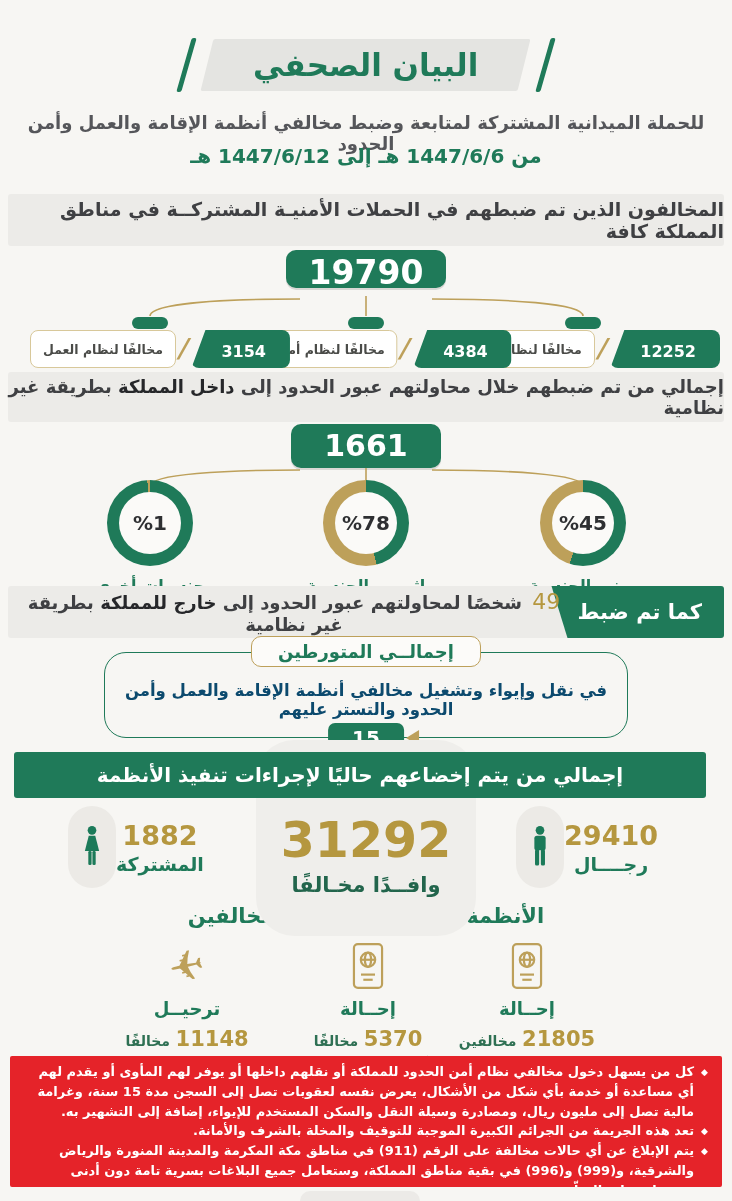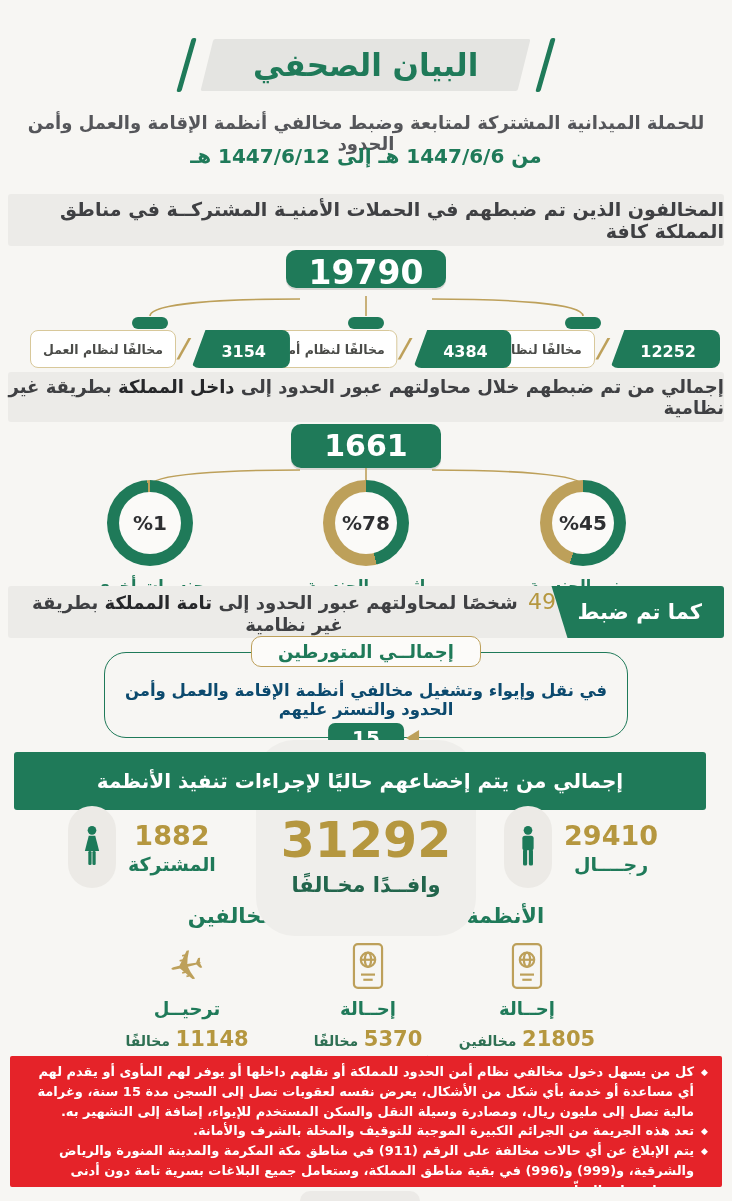--- a/index.html
+++ b/index.html
@@ -55,23 +55,23 @@
   .donut-label{margin-top:10px;color:#1f7a59;font-size:16px;font-weight:bold;white-space:nowrap;}
 
   
   .involved{position:absolute;top:652px;left:104px;right:104px;height:84px;border:1.6px solid #1f7a59;border-radius:22px;}
   .involved-title{position:absolute;top:-17px;left:50%;transform:translateX(-50%);background:#fcfbf9;border:1.6px solid #bda05a;border-radius:10px;padding:4px 26px;color:#1f7a59;font-size:18px;font-weight:bold;white-space:nowrap;}
   .involved-body{position:absolute;top:28px;left:14px;right:14px;text-align:center;color:#0c4a6e;font-size:16.5px;font-weight:bold;}
   .count15{position:absolute;bottom:-16px;left:50%;transform:translateX(-50%);background:#1f7a59;color:#fff;font-size:20px;font-weight:bold;border-radius:7px;padding:3px 24px;}
   .count15::after{content:"";position:absolute;right:-15px;top:50%;transform:translateY(-50%);border-top:8px solid transparent;border-bottom:8px solid transparent;border-right:13px solid #bda05a;}
 
   
-  .green-banner{position:absolute;top:752px;left:14px;right:26px;height:58px;background:#1f7a59;border-radius:3px;display:flex;align-items:center;justify-content:center;color:#fff;font-size:20px;font-weight:bold;z-index:2;}
+  .green-banner{position:absolute;top:752px;left:14px;right:26px;height:46px;background:#1f7a59;border-radius:3px;display:flex;align-items:center;justify-content:center;color:#fff;font-size:20px;font-weight:bold;z-index:2;}
   .blob{position:absolute;top:740px;left:256px;width:220px;height:196px;background:#efeeeb;border-radius:38px;z-index:1;}
-  .p-group{position:absolute;top:806px;display:flex;align-items:center;gap:12px;z-index:3;}
+  .p-group{position:absolute;top:806px;display:flex;align-items:center;z-index:3;}
   .p-men{right:74px;}
   .p-women{left:68px;}
   .p-text{text-align:center;}
   .p-num{color:#b5973f;font-size:27px;font-weight:bold;}
   .p-lab{color:#1f7a59;font-size:19px;font-weight:bold;margin-top:2px;}
   .p-capsule{width:48px;height:82px;background:#eceae6;border-radius:24px;display:flex;align-items:center;justify-content:center;color:#1b7a59;}
   .p-total{position:absolute;top:812px;left:50%;transform:translateX(-50%);text-align:center;z-index:3;}
   .p-total-num{color:#b5973f;font-size:49px;font-weight:bold;}
   .p-total-lab{color:#22654c;font-size:21px;font-weight:bold;margin-top:4px;}
 
@@ -163,21 +163,21 @@
   </div>
   <div class="donut-wrap dw2">
     <div class="donut" style="background: conic-gradient(rgb(31, 122, 89) 0deg, rgb(31, 122, 89) 99%, rgb(189, 160, 90) 99%, rgb(189, 160, 90) 100%);">
       <span class="donut-pct">%1</span>
     </div>
     <div class="donut-label">جنسيات أخرى</div>
   </div>
 
   <div class="banner banner3">
     <div class="b3-tag">كما تم ضبط</div>
-    <span class="b3-text"><span class="gold-num">49</span><span> شخصًا لمحاولتهم عبور الحدود إلى </span><span class="kw">تامة المملكة</span><span> بطريقة غير نظامية</span></span>
+    <span class="b3-text"><span class="gold-num">49</span><span> شخصًا لمحاولتهم عبور الحدود إلى </span><span class="kw">خارج للمملكة</span><span> بطريقة غير نظامية</span></span>
   </div>
 
   <div class="involved">
     <div class="involved-title">إجمالــي المتورطين</div>
     <div class="involved-body">في نقل وإيواء وتشغيل مخالفي أنظمة الإقامة والعمل وأمن الحدود والتستر عليهم</div>
     <div class="count15">15</div>
   </div>
 
   <div class="blob"></div>
   <div class="green-banner">إجمالي من يتم إخضاعهم حاليًا لإجراءات تنفيذ الأنظمة</div>

